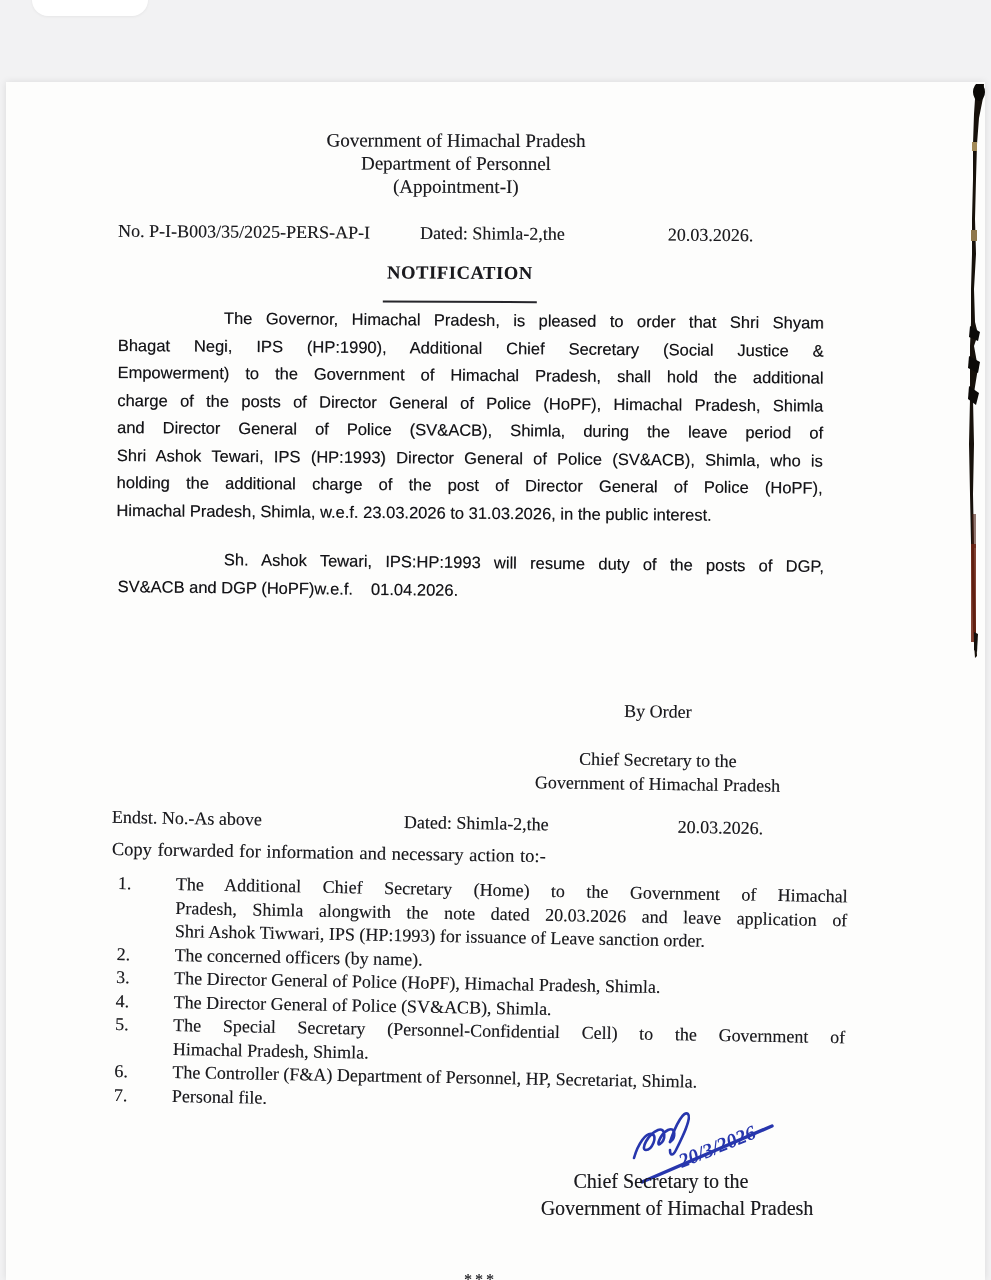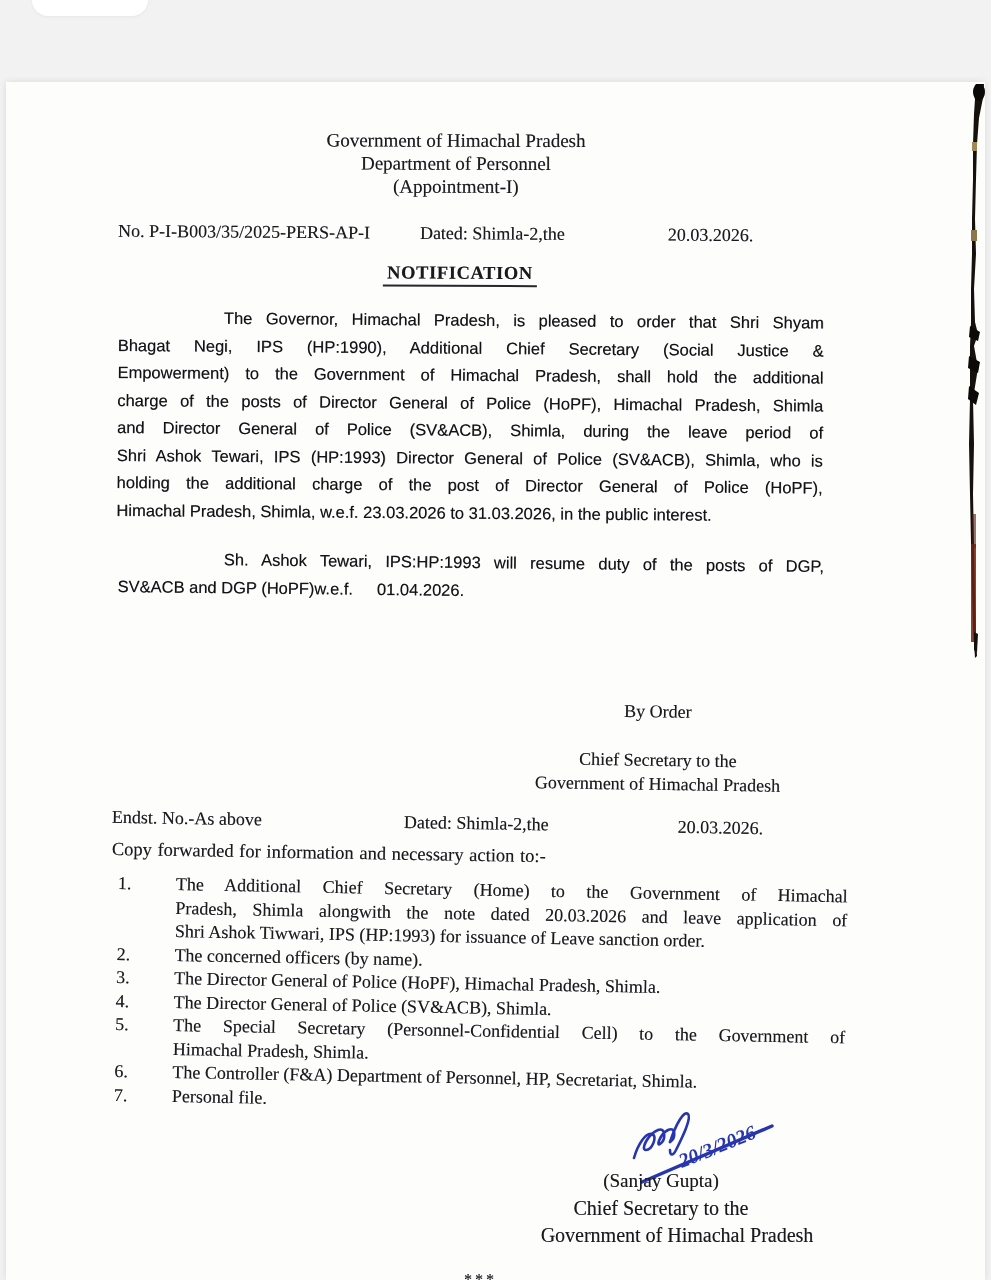--- a/index.html
+++ b/index.html
@@ -21,30 +21,30 @@
   .ref-row{left:0;top:138px;width:979px;height:24px;font-size:18px;
            transform:rotate(.4deg);transform-origin:left top;}
   .ref-row span{position:absolute;white-space:nowrap;}
   .ref-no{left:112px;}
   .ref-dated{left:414px;}
   .ref-date{left:662px;}
   
   .title-wrap{left:304px;top:180px;width:300px;text-align:center;
               transform:rotate(.3deg);transform-origin:left top;}
   .title{font-size:18.5px;font-weight:600;letter-spacing:.6px;
-         border-bottom:2px solid #26262b;padding:0 4px 2px;}
+         border-bottom:2px solid #26262b;padding:0 4px 18px;}
   
   .para1{left:112px;top:222px;width:706px;font-size:16.5px;line-height:27.5px;
          transform:rotate(.45deg);transform-origin:left top;}
   .para2{left:112px;top:463px;width:706px;font-size:16.5px;line-height:27.5px;
          transform:rotate(.65deg);transform-origin:left top;}
   .just{text-align:justify;text-align-last:justify;}
   .indent{padding-left:106px;}
   .gap1{}
-  .gap2{margin-left:24px;}
+  .gap2{margin-left:18px;}
   
   .byorder{left:552px;top:618px;width:200px;text-align:center;font-size:18px;
            transform:rotate(.8deg);transform-origin:left top;}
   .sigtop{left:452px;top:663px;width:400px;text-align:center;font-size:18px;
           line-height:24px;transform:rotate(.85deg);transform-origin:left top;}
   
   .endst{left:0;top:723px;width:979px;height:24px;font-size:18px;
          transform:rotate(1deg);transform-origin:left top;}
   .endst span{position:absolute;white-space:nowrap;}
   .e-no{left:106px;}
@@ -177,20 +177,19 @@
     <svg class="abs signature" width="180" height="95" viewBox="0 0 180 95">
       <g stroke="#2736ad" fill="none" stroke-width="2.6" stroke-linecap="round">
         <path d="M16,58 C20,44 28,32 34,34 C40,36 34,50 28,50 C22,50 30,34 40,30 C48,27 48,40 42,44 C38,47 42,34 50,30 C58,26 58,38 52,42"></path>
         <path d="M52,42 C58,24 66,10 70,14 C74,18 64,38 58,50 C55,56 52,56 52,50"></path>
         <path d="M24,82 L154,26" stroke-width="3.4"></path>
       </g>
       <text transform="translate(64,68) rotate(-22)" font-family="Liberation Serif, serif" font-style="italic" font-weight="600" font-size="20" fill="#2736ad">20/3/2026</text>
     </svg>
 
     <div class="abs signblock sf">
-      <div class="s-name">(Sanjay Gupta)</div>
       <div class="s-l1">Chief Secretary to the</div>
       <div class="s-l2">Government of Himachal Pradesh</div>
     </div>
 
     <div class="abs stars sf">***</div>
   </div>
 </div>
 
 </body></html>

